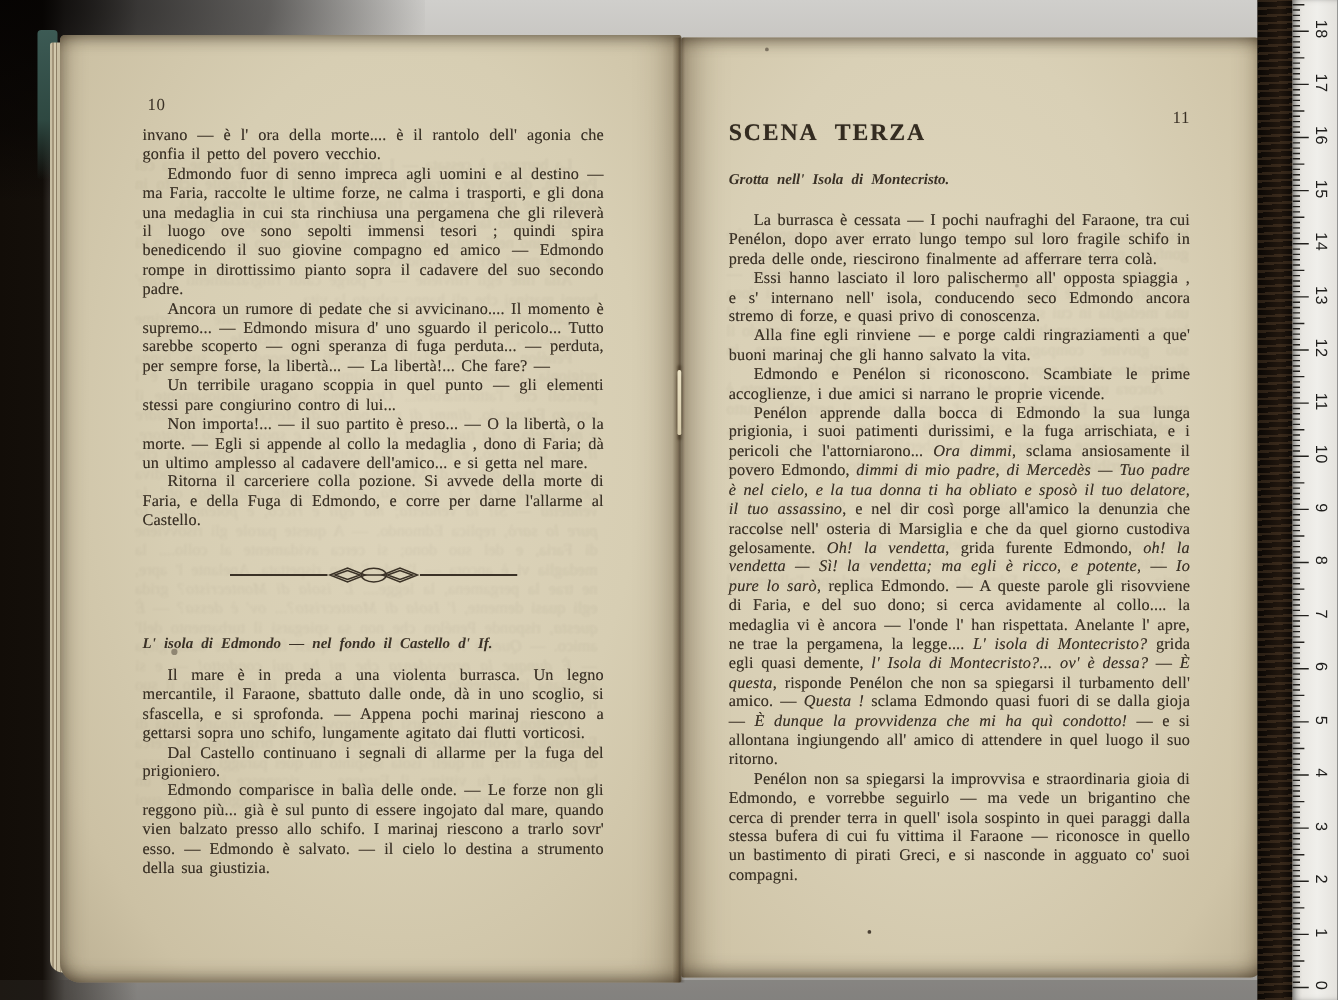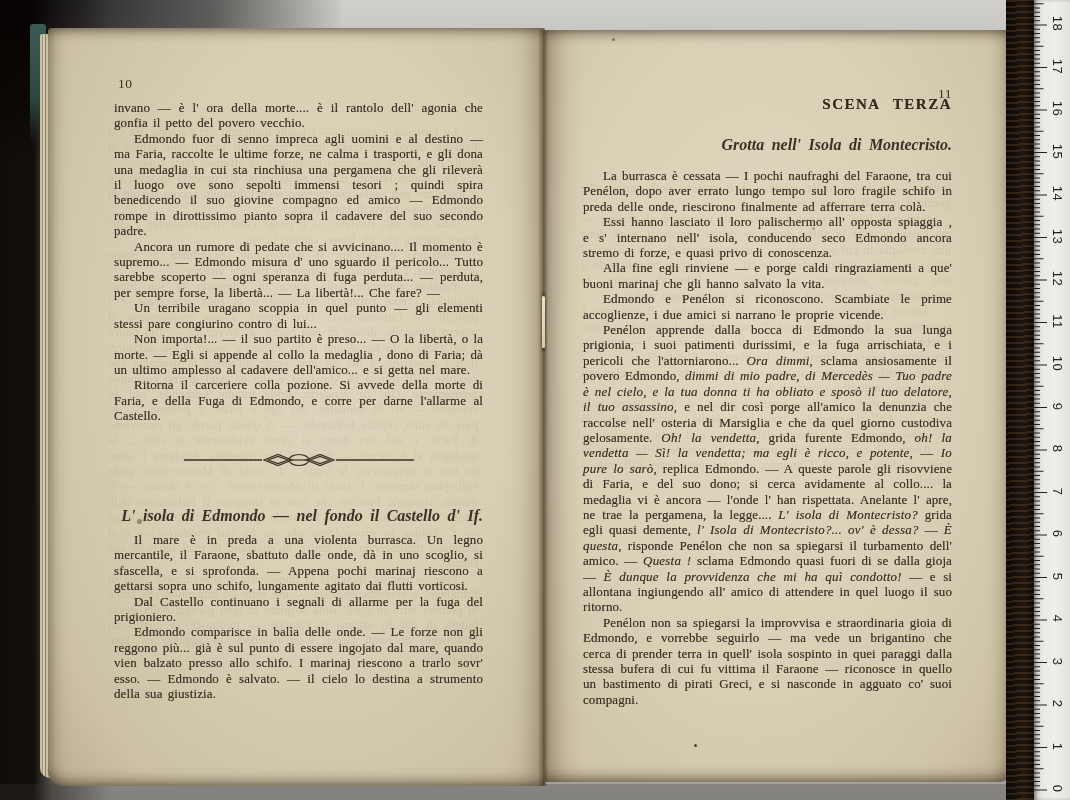--- a/index.html
+++ b/index.html
@@ -41,26 +41,26 @@
       word-spacing:1.8px;letter-spacing:.1px;text-shadow:0 0 .5px rgba(58,49,38,.55);}
   .lp-col1{left:66px;top:72px;width:369px;}
   .lp-col2{left:66px;top:504px;width:369px;}
   .rp-col{left:38px;top:138px;width:369px;}
   .para{margin:0;padding:0;text-indent:20px;}
   .para.noind{text-indent:0;}
   .para i{font-style:italic;letter-spacing:.2px;}
   .pageno{position:absolute;font-size:13.5px;letter-spacing:.5px;}
   .pageno-left{left:70px;top:48px;}
   .pageno-right{left:38px;top:56px;width:369px;text-align:right;}
-  .scene-head{position:absolute;width:369px;text-align:right;font-weight:bold;font-size:15px;
+  .scene-head{position:absolute;width:369px;text-align:left;font-weight:bold;font-size:19px;
       letter-spacing:1.5px;word-spacing:8px;color:#332b20;text-shadow:0 0 .6px rgba(51,43,32,.6);}
   .lp-head{left:66px;top:446px;}
   .rp-head{left:38px;top:66px;}
-  .scene-sub{position:absolute;width:369px;text-align:right;font-style:italic;font-weight:bold;
-      font-size:16px;word-spacing:3.5px;color:#3a3126;}
+  .scene-sub{position:absolute;width:369px;text-align:left;font-style:italic;font-weight:bold;
+      font-size:12px;word-spacing:3.5px;color:#3a3126;}
   .lp-sub{left:66px;top:479px;}
   .rp-sub{left:38px;top:106px;}
   .ornament{position:absolute;left:66px;top:424px;width:369px;text-align:center;}
   
   .ghost{position:absolute;opacity:.062;filter:blur(.7px);transform:scaleX(-1);pointer-events:none;}
   .ghost-left{left:60px;top:96px;width:370px;height:620px;overflow:hidden;}
   .ghost-right{left:36px;top:150px;width:370px;height:600px;overflow:hidden;}
   .ghost .text-colg{text-align:justify;font-size:13px;line-height:15.4px;word-spacing:2px;}
   
   .speck{position:absolute;left:694px;top:744px;width:3px;height:3px;border-radius:50%;background:#4a4034;

